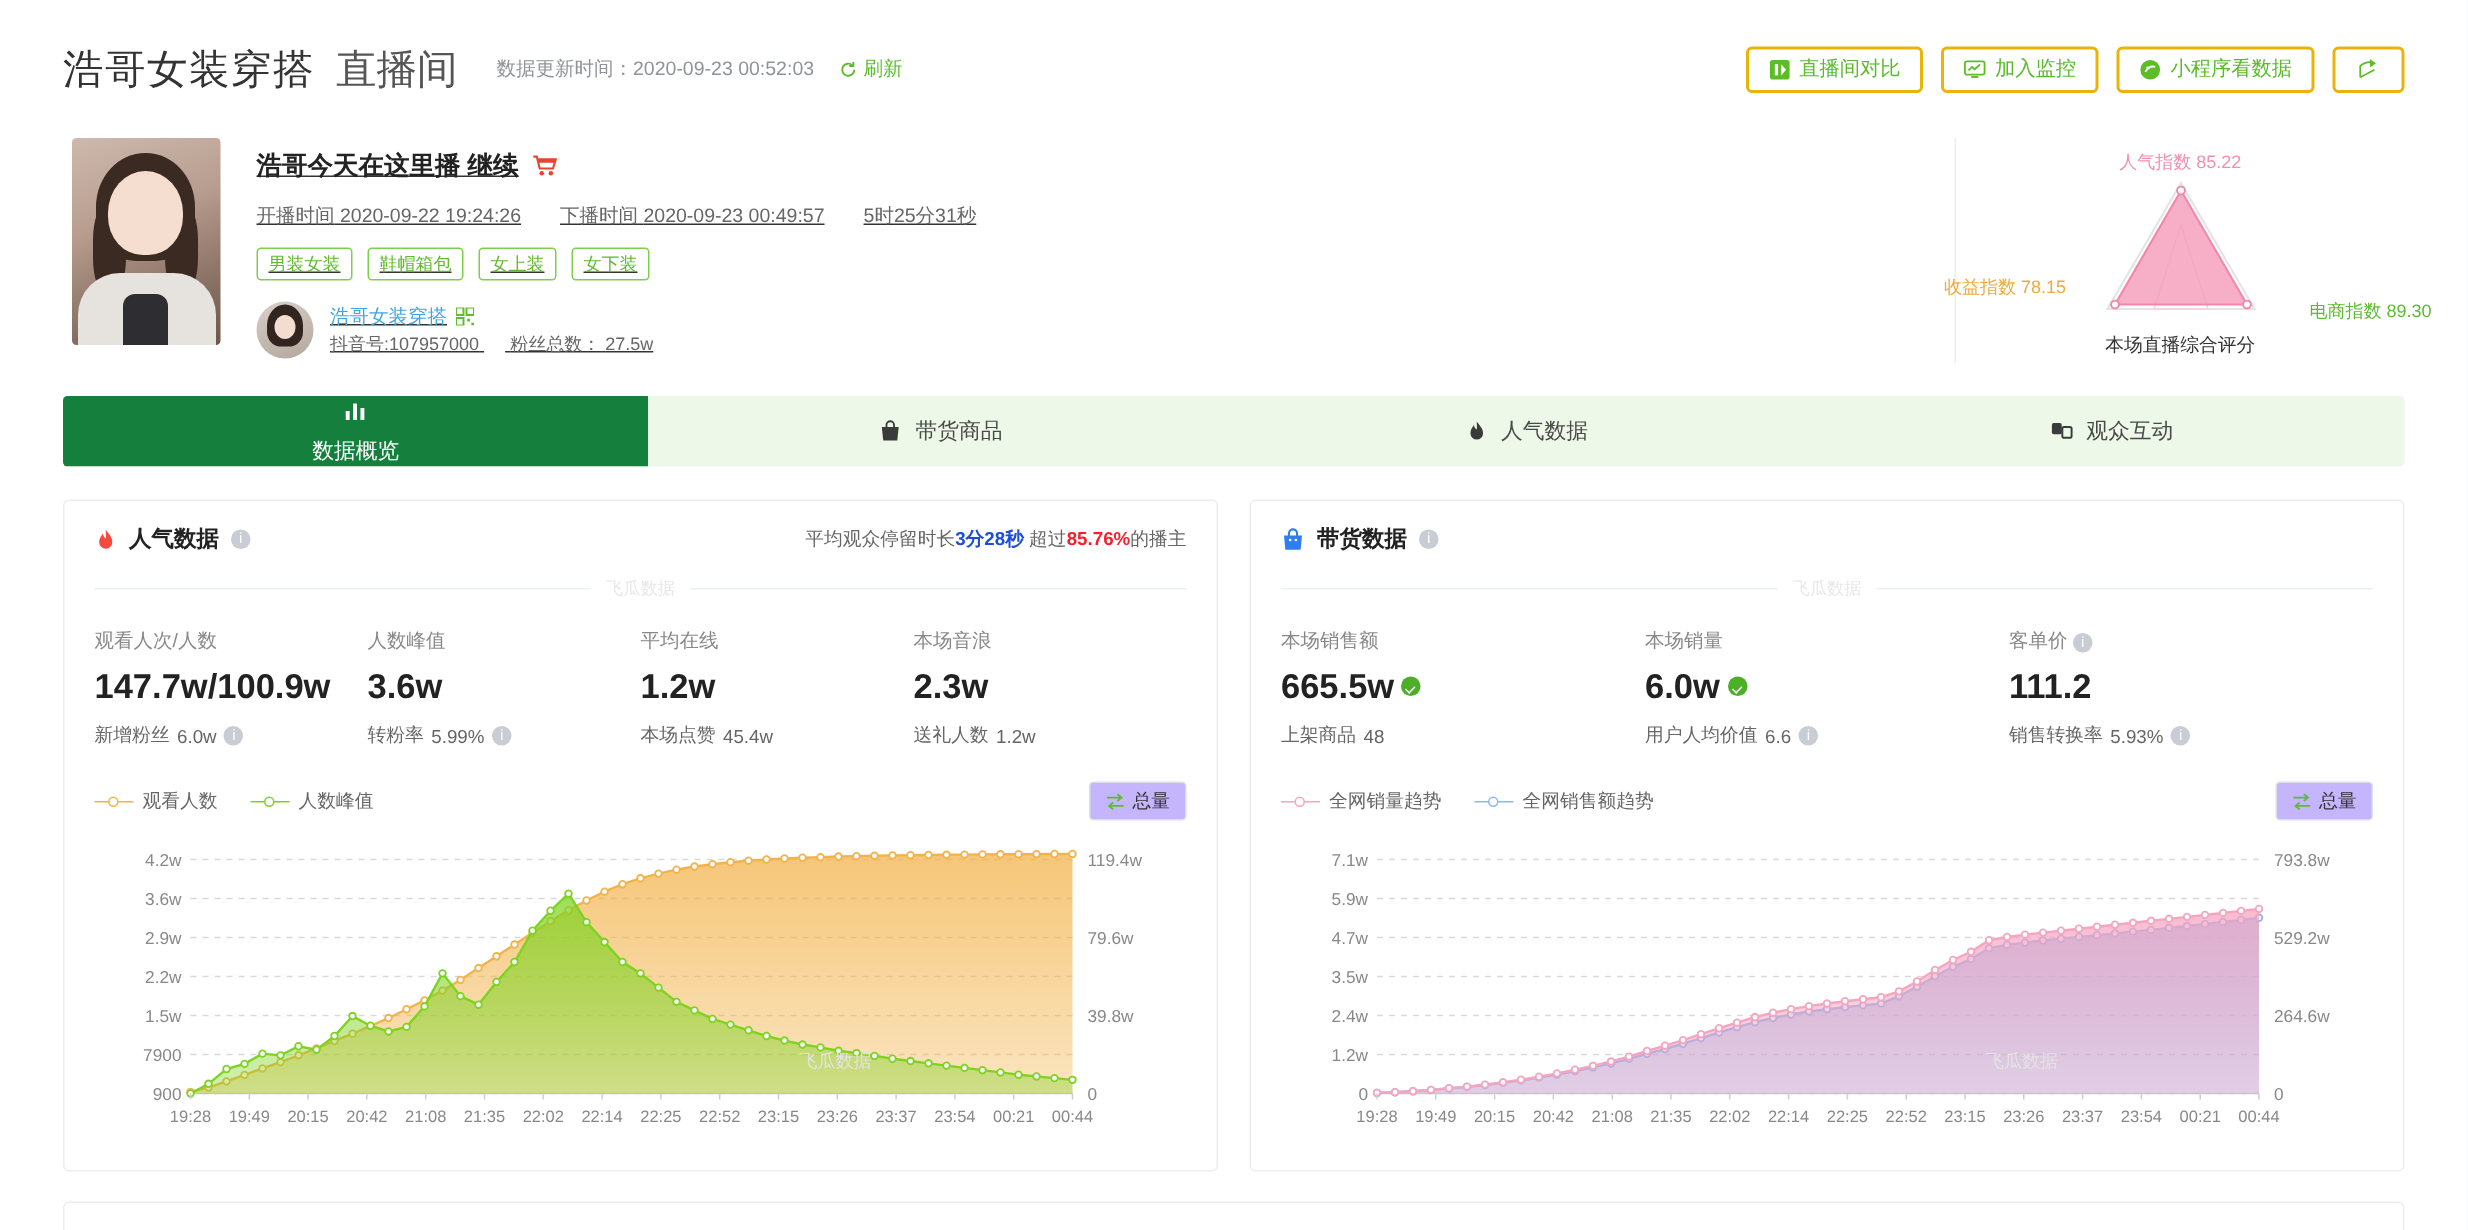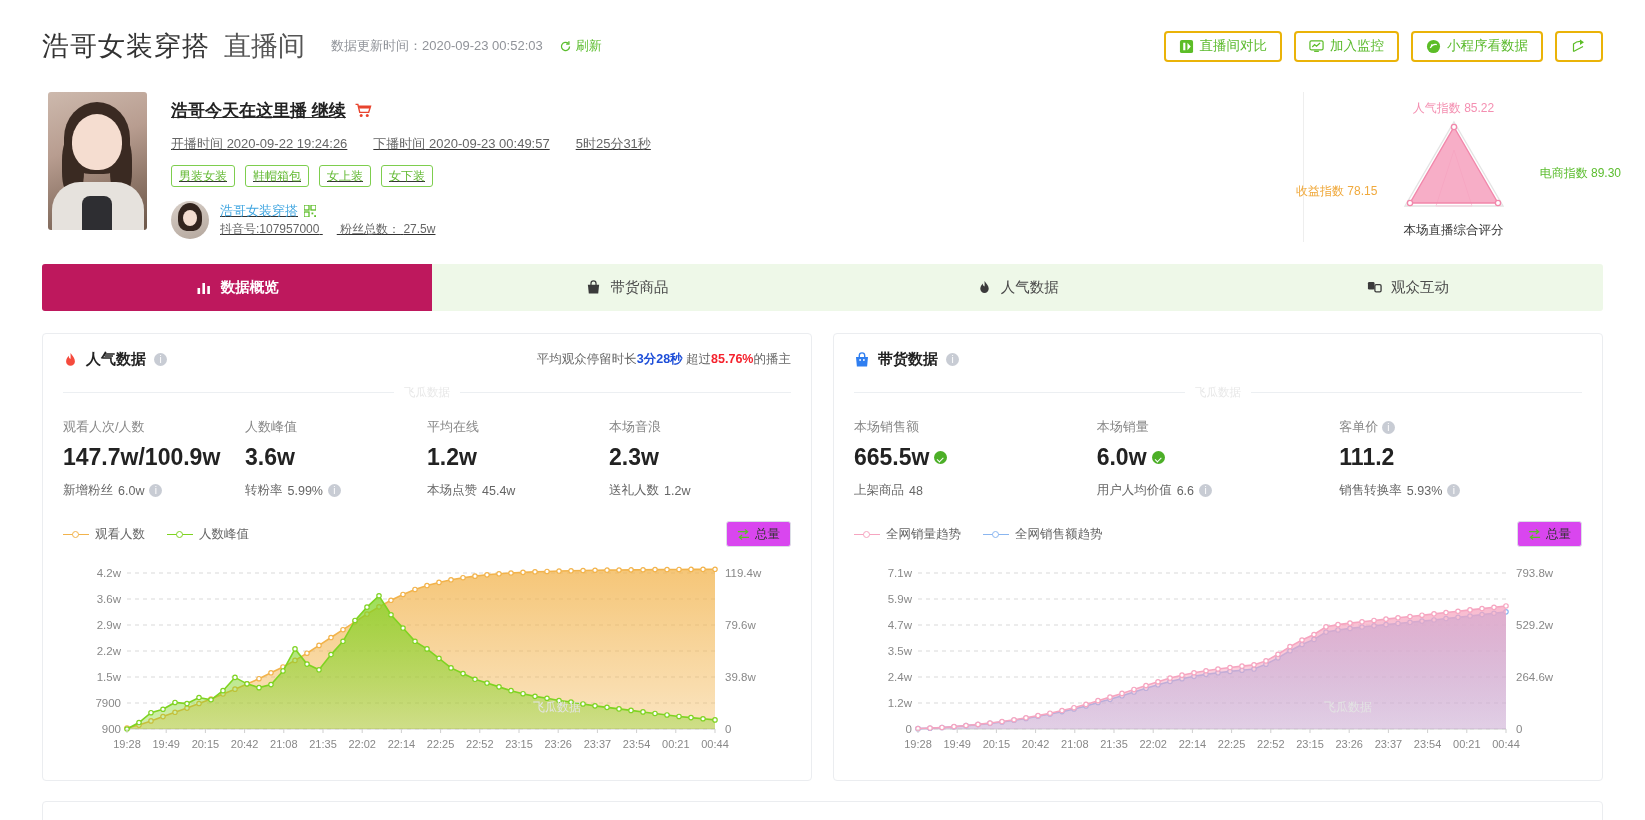--- a/index.html
+++ b/index.html
@@ -63,30 +63,30 @@
   .acct-name { color:#3fa5e0; font-size:13px; display:flex; align-items:center; gap:6px; }
   .qr { width:12px; height:12px; display:inline-block; }
   .acct-sub { color:#666; font-size:12px; margin-top:2px; }
   .acct-sub .sep { display:inline-block; width:14px; }
 
   
   .score { width:300px; border-left:1px solid #eee; position:relative; }
   .score .lbl { position:absolute; font-size:12px; white-space:nowrap; }
   .sc-top { color:#f48fb1; top:8px; left:50%; transform:translateX(-50%); }
   .sc-left { color:#f0a93c; bottom:42px; left:-8px; }
-  .sc-right { color:#5bbd2e; bottom:60px; right:-18px; }
+  .sc-right { color:#5bbd2e; bottom:26px; right:-18px; }
   .sc-cap { position:absolute; bottom:3px; left:50%; transform:translateX(-50%);
             font-size:12.5px; color:#333; white-space:nowrap; }
   .radar { position:absolute; left:50%; top:26px; transform:translateX(-50%); }
 
   
   .tabs { margin:22px 42px 0 42px; display:flex; height:47px; background:#eef8e8; border-radius:3px; overflow:hidden; }
   .tab { flex:1; display:flex; align-items:center; justify-content:center; gap:9px;
          font-size:14.5px; color:#4a4a4a; cursor:pointer; }
-  .tab.active { background:#be185d; color:#fff; font-weight:bold; }
+  .tab.active { background:#15803d; color:#fff; font-weight:normal;flex-direction:column; }
   .tab svg { display:block; }
 
   
   .cards { display:flex; gap:21px; padding:22px 42px 0 42px; }
   .card { flex:1; border:1px solid #ebedf0; border-radius:4px; background:#fff; padding:16px 20px 14px 20px; }
   .card-head { display:flex; align-items:center; }
   .card-title { display:flex; align-items:center; gap:8px; font-size:15px; font-weight:bold; color:#222; }
   .info-ic { width:13px; height:13px; border-radius:50%; background:#c8ccd4; color:#fff;
              font-size:10px; line-height:13px; text-align:center; display:inline-block; font-weight:normal;}
   .head-note { margin-left:auto; font-size:12.5px; color:#666; }
@@ -104,21 +104,21 @@
   .ok-ic { width:13px; height:13px; border-radius:50%; background:#4caf27; display:inline-block; position:relative; }
   .ok-ic:after { content:""; position:absolute; left:3px; top:5.5px; width:5px; height:2.5px;
      border-left:1.6px solid #fff; border-bottom:1.6px solid #fff; transform:rotate(-45deg); }
 
   .legend-row { display:flex; align-items:center; margin-top:22px; }
   .legend { display:flex; gap:22px; }
   .lg { display:flex; align-items:center; gap:6px; font-size:12.5px; color:#666; }
   .lg .mk { width:26px; height:9px; position:relative; }
   .lg .mk .l1 { position:absolute; top:4px; left:0; width:26px; height:1px; }
   .lg .mk .dot { position:absolute; top:1px; left:9px; width:7px; height:7px; border-radius:50%; background:#fff; }
-  .total-btn { margin-left:auto; border:1px solid #dcdfe6; border-radius:3px; background:#d946ef;
+  .total-btn { margin-left:auto; border:1px solid #dcdfe6; border-radius:3px; background:#c4b5fd;
                height:26px; padding:0 10px; font-size:12.5px; color:#333; display:flex;
                align-items:center; gap:5px; cursor:pointer; }
 
   .chart-wrap { position:relative; height:205px; margin-top:14px; }
   .chart-wrap svg { display:block; }
 
   .bottom-strip { margin:20px 42px 0 42px; height:46px; border:1px solid #ebedf0; border-radius:4px; background:#fff; }
 </style>
 </head>
 <body>

